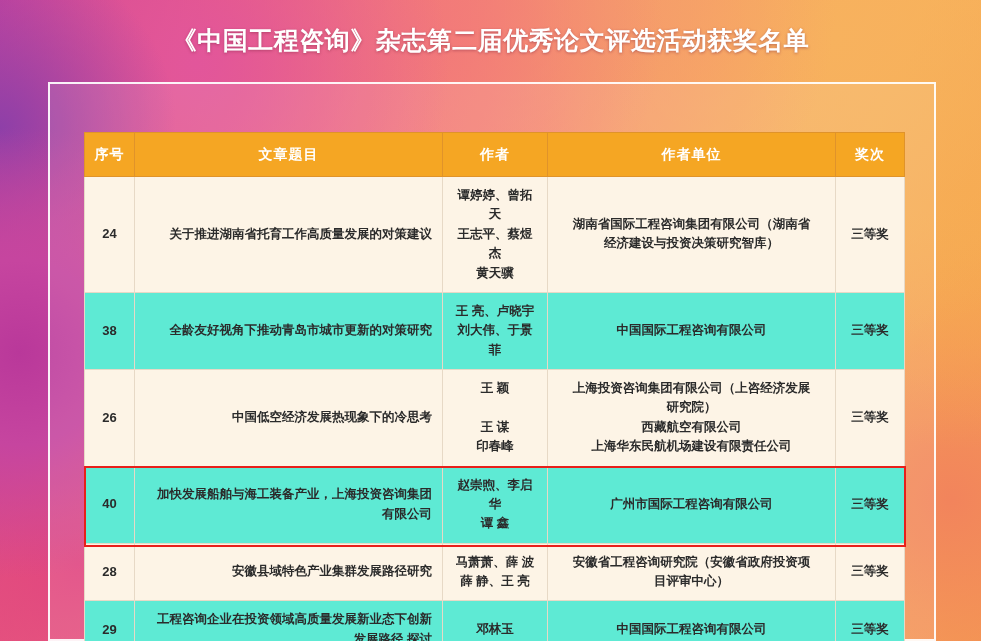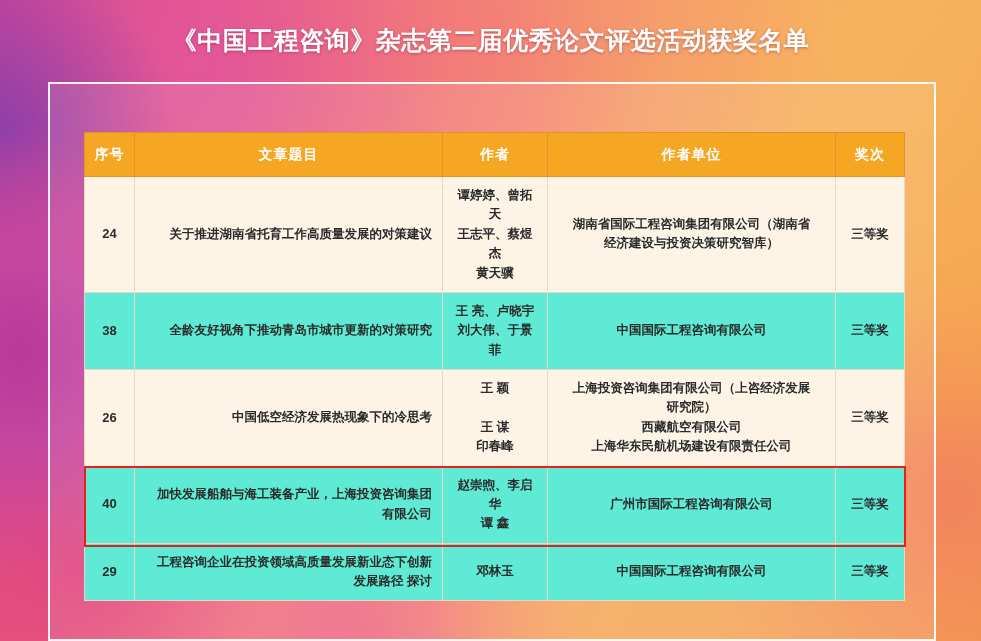--- a/index.html
+++ b/index.html
@@ -154,20 +154,29 @@
           <td class="prize">三等奖</td>
         </tr>
         <tr class="even highlight">
           <td class="num">40</td>
           <td class="title">加快发展船舶与海工装备产业，上海投资咨询集团有限公司</td>
           <td class="author">赵崇煦、李启华
 谭 鑫</td>
           <td class="org">广州市国际工程咨询有限公司</td>
           <td class="prize">三等奖</td>
         </tr>
+        <tr class="odd">
+          <td class="num">28</td>
+          <td class="title">安徽县域特色产业集群发展路径研究</td>
+          <td class="author">马萧萧、薛 波
+薛 静、王 亮</td>
+          <td class="org">安徽省工程咨询研究院（安徽省政府投资项
+目评审中心）</td>
+          <td class="prize">三等奖</td>
+        </tr>
         <tr class="even">
           <td class="num">29</td>
           <td class="title">工程咨询企业在投资领域高质量发展新业态下创新发展路径
 探讨</td>
           <td class="author">邓林玉</td>
           <td class="org">中国国际工程咨询有限公司</td>
           <td class="prize">三等奖</td>
         </tr>
 
       </tbody>

